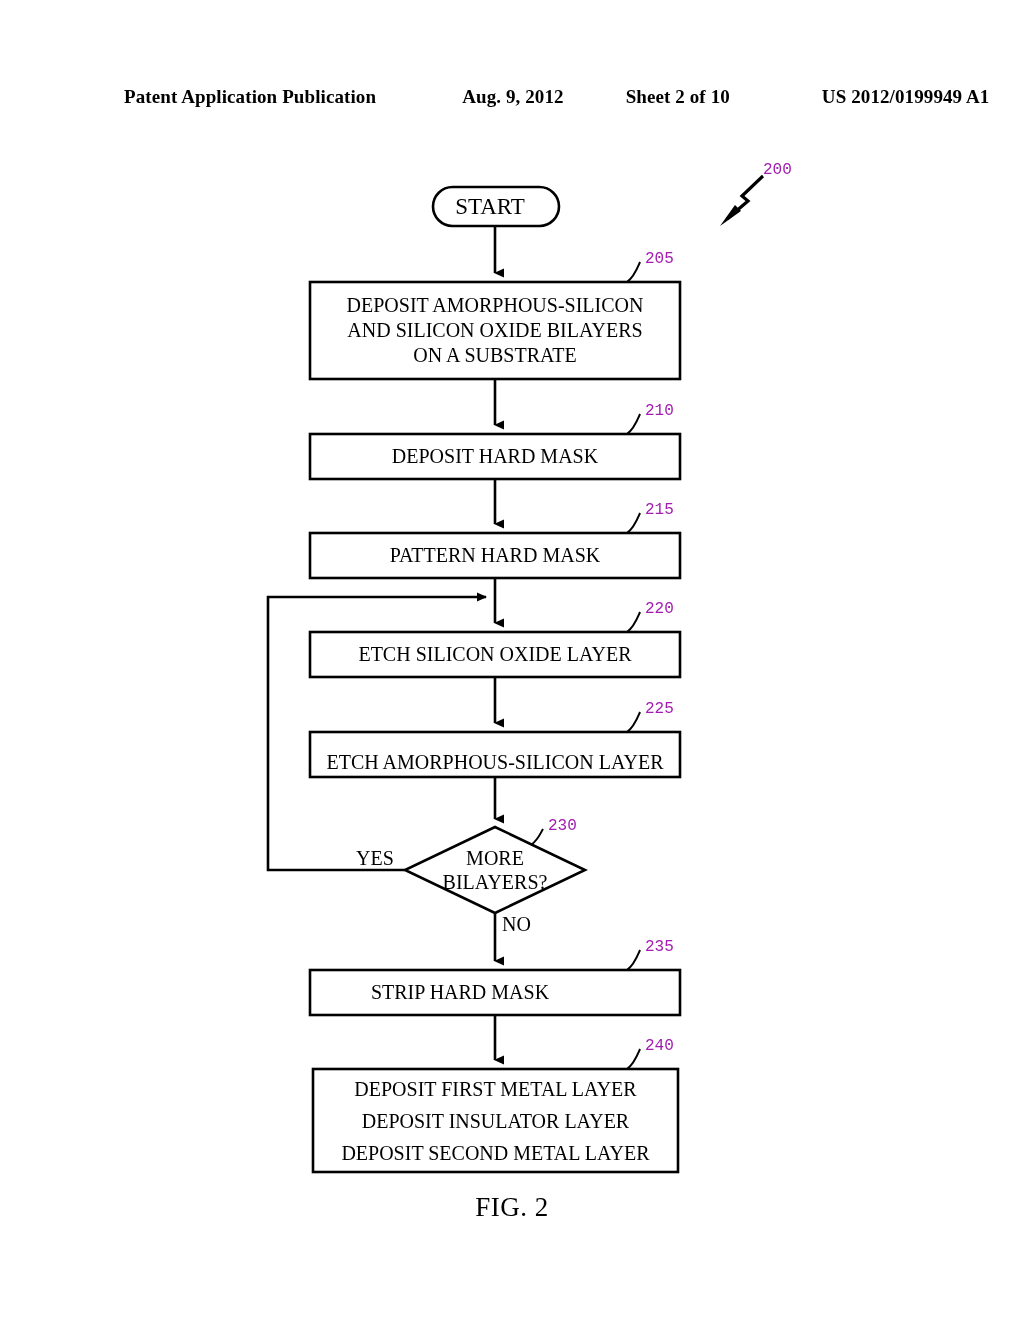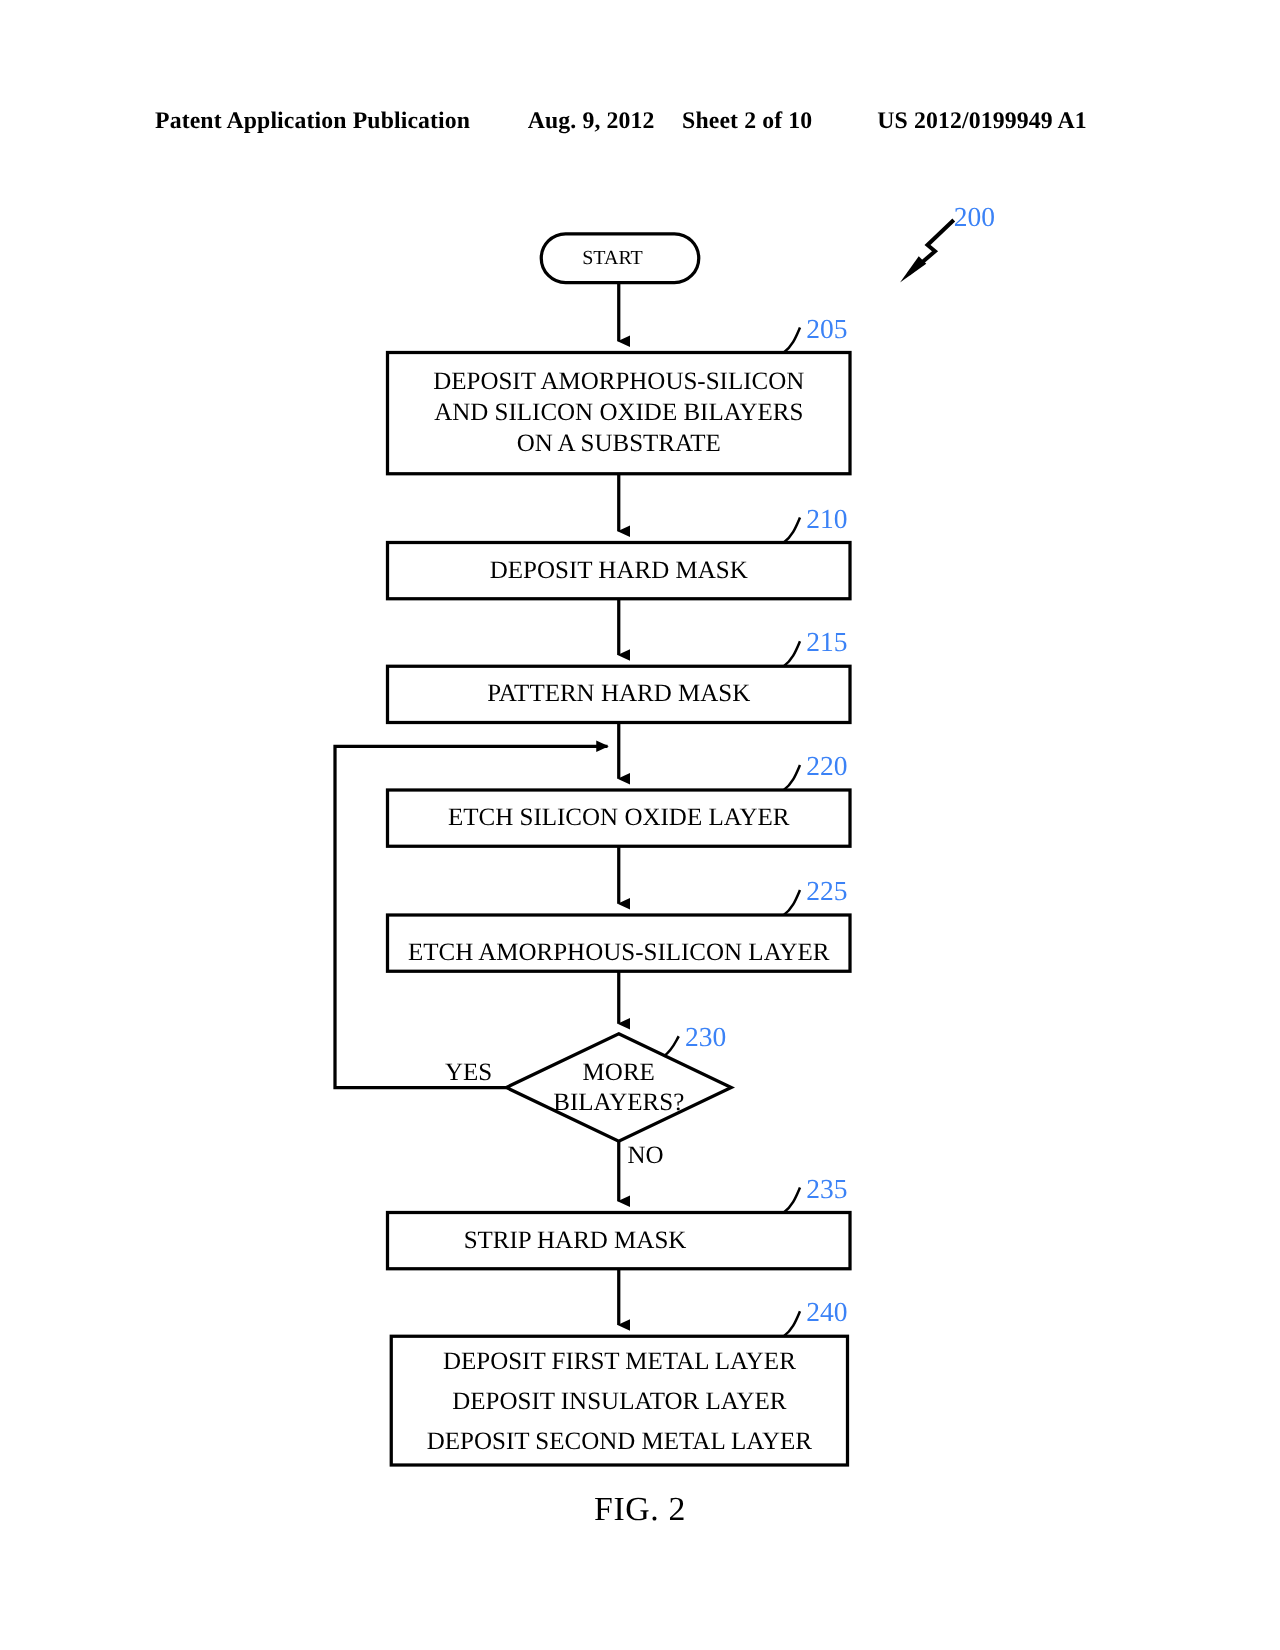--- a/index.html
+++ b/index.html
@@ -23,20 +23,21 @@
     left: 124px;
     width: 776px;
     height: 26px;
     display: flex;
     align-items: baseline;
     font-family: "Liberation Serif", "DejaVu Serif", serif;
     font-weight: bold;
     font-size: 19px;
     letter-spacing: 0.1px;
     white-space: nowrap;
+    gap: 40px;
   }
   #page-header .hdr-pub   { }
   #page-header .hdr-date  { margin-left: 46px; }
   #page-header .hdr-sheet { margin-left: 22px; }
   #page-header .hdr-pat   { margin-left: 52px; text-align: right; }
 
   
   #figure {
     position: absolute;
     left: 0;
@@ -60,23 +61,23 @@
     color: #000;
     white-space: pre-line;
     display: flex;
     flex-direction: column;
     align-items: center;
     justify-content: center;
     pointer-events: none;
   }
   .ref-num {
     position: absolute;
-    font-family: Liberation Serif, serif;
-    font-size: 22px;
-    color: #3b82f6;
+    font-family: Liberation Mono, monospace;
+    font-size: 16px;
+    color: #a21caf;
   }
   .branch-label {
     position: absolute;
     font-family: "Liberation Serif", "DejaVu Serif", serif;
     font-size: 20px;
     color: #000;
   }
   #fig-caption {
     position: absolute;
     left: 0;
@@ -139,21 +140,21 @@
     <path d="M 627,632 C 634,627 637,619 640,612" fill="none" stroke="#000" stroke-width="2"></path>
     <path d="M 627,732 C 634,727 637,719 640,712" fill="none" stroke="#000" stroke-width="2"></path>
     <path d="M 531,845 C 538,840 540,834 543,829" fill="none" stroke="#000" stroke-width="2"></path>
     <path d="M 627,970 C 634,965 637,957 640,950" fill="none" stroke="#000" stroke-width="2"></path>
     <path d="M 627,1069 C 634,1064 637,1056 640,1049" fill="none" stroke="#000" stroke-width="2"></path>
 
     <path d="M 763,176 L 742,196 L 748,201 L 727,219" fill="none" stroke="#000" stroke-width="3.2"></path>
     <polygon points="720,226 741,211 735,205" fill="#000"></polygon>
   </svg>
 
-  <div class="node-text" style="left:433px; top:187px; width:114px; height:39px; font-size:16px;">START</div>
+  <div class="node-text" style="left:433px; top:187px; width:114px; height:39px; font-size:23px;">START</div>
 
   <div class="node-text" style="left:310px; top:282px; width:370px; height:97px;">DEPOSIT AMORPHOUS-SILICON
 AND SILICON OXIDE BILAYERS
 ON A SUBSTRATE</div>
 
   <div class="node-text" style="left:310px; top:434px; width:370px; height:45px;">DEPOSIT HARD MASK</div>
 
   <div class="node-text" style="left:310px; top:533px; width:370px; height:45px;">PATTERN HARD MASK</div>
 
   <div class="node-text" style="left:310px; top:632px; width:370px; height:45px;">ETCH SILICON OXIDE LAYER</div>

